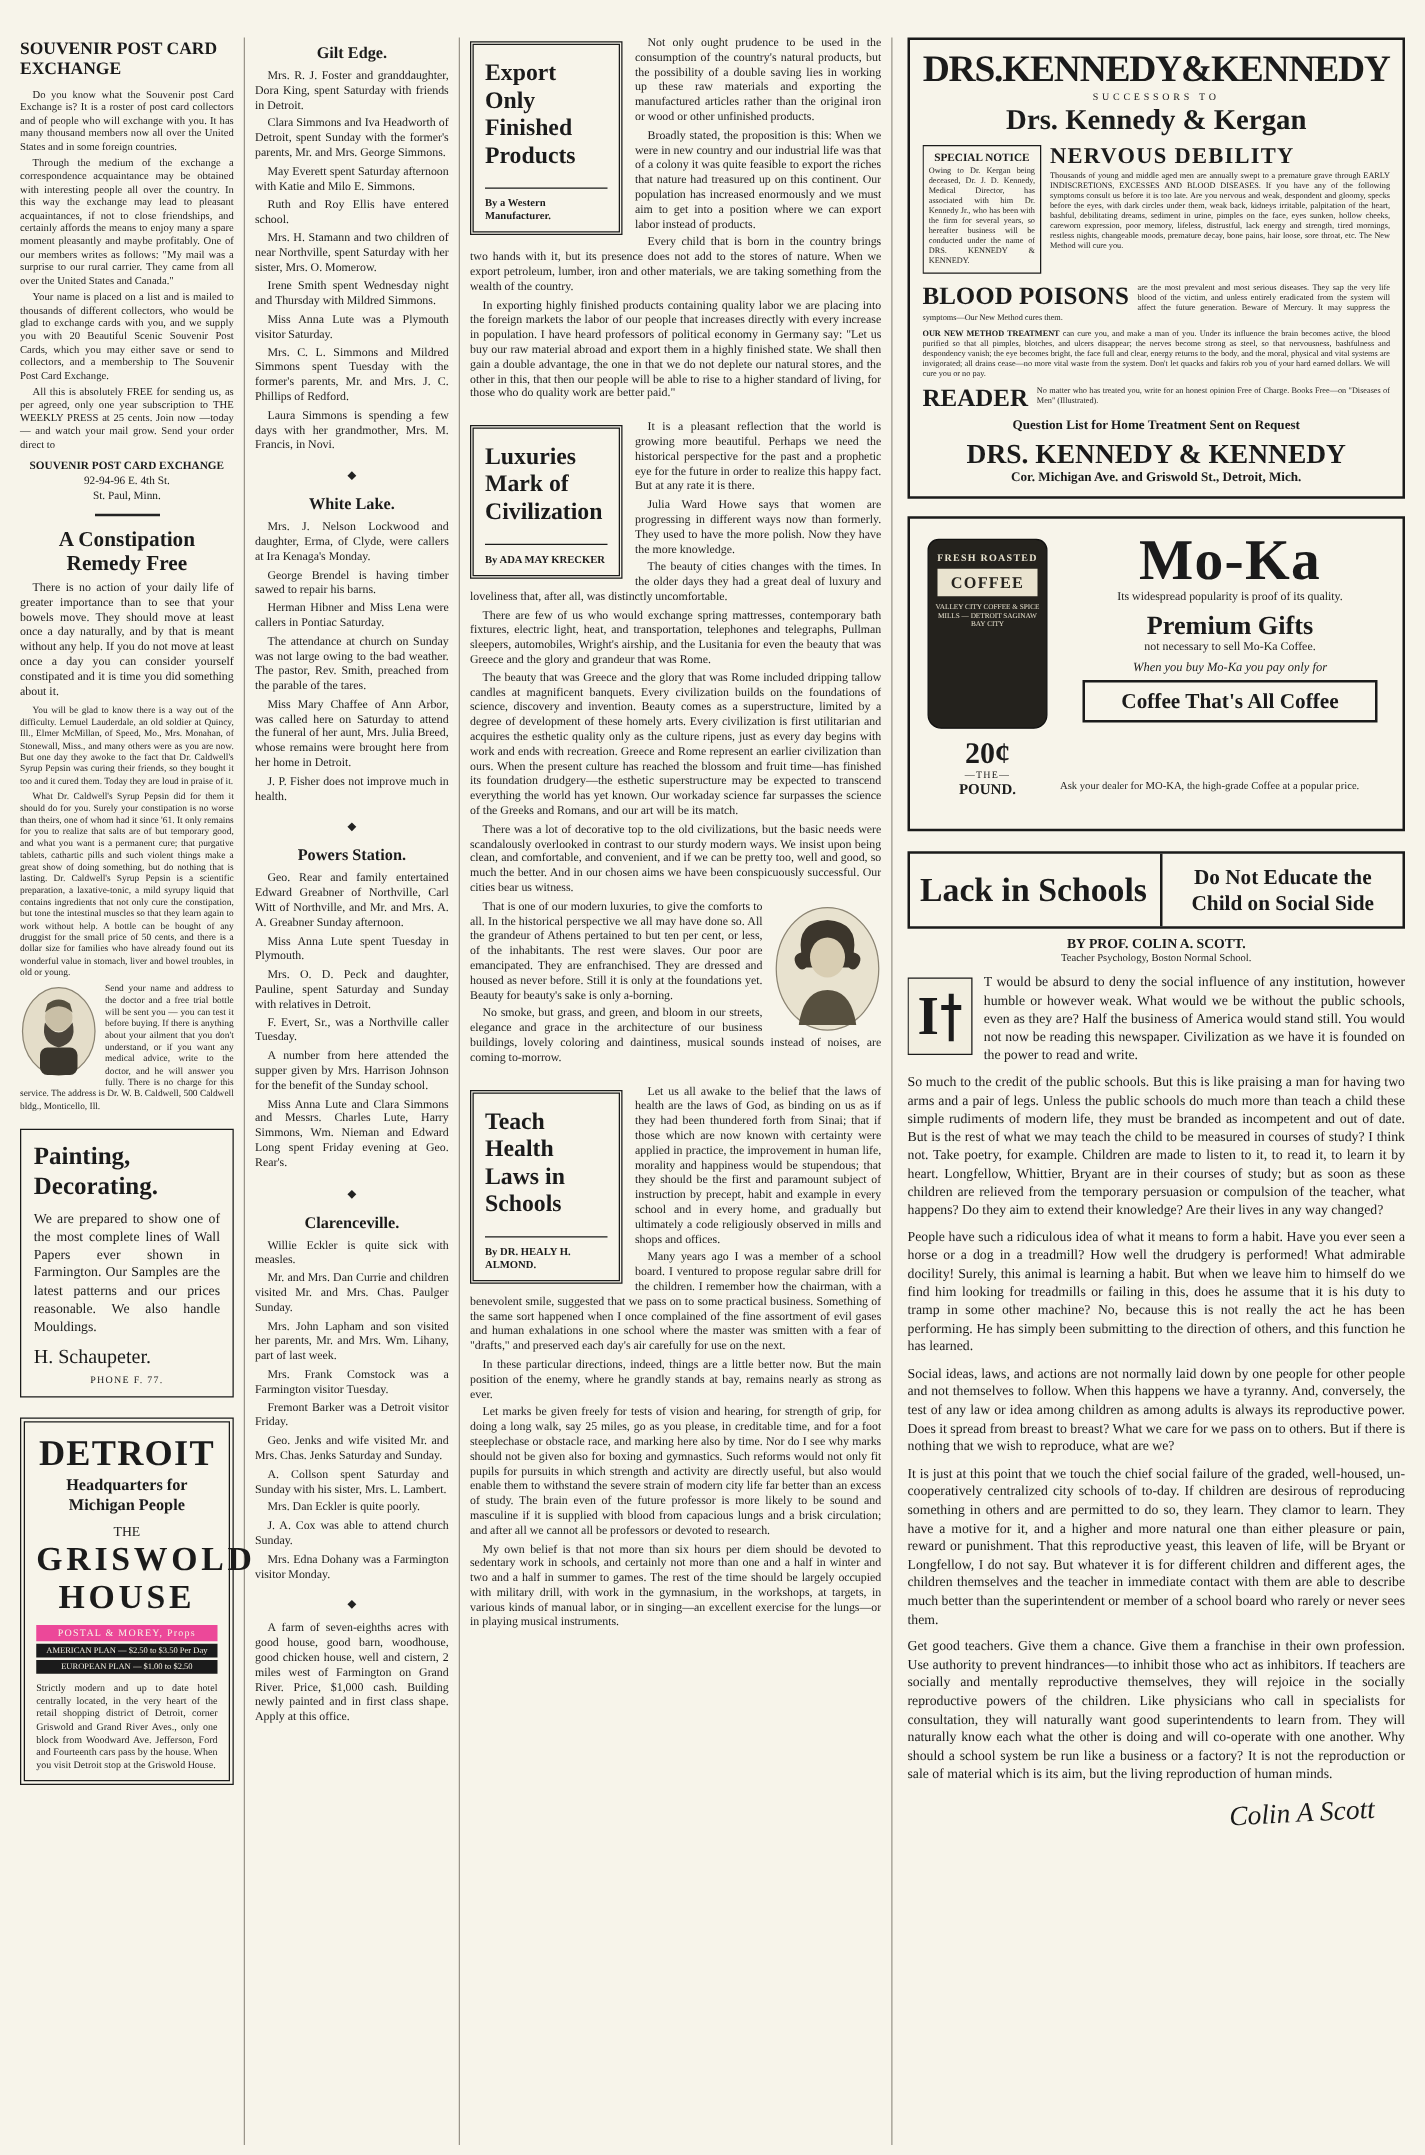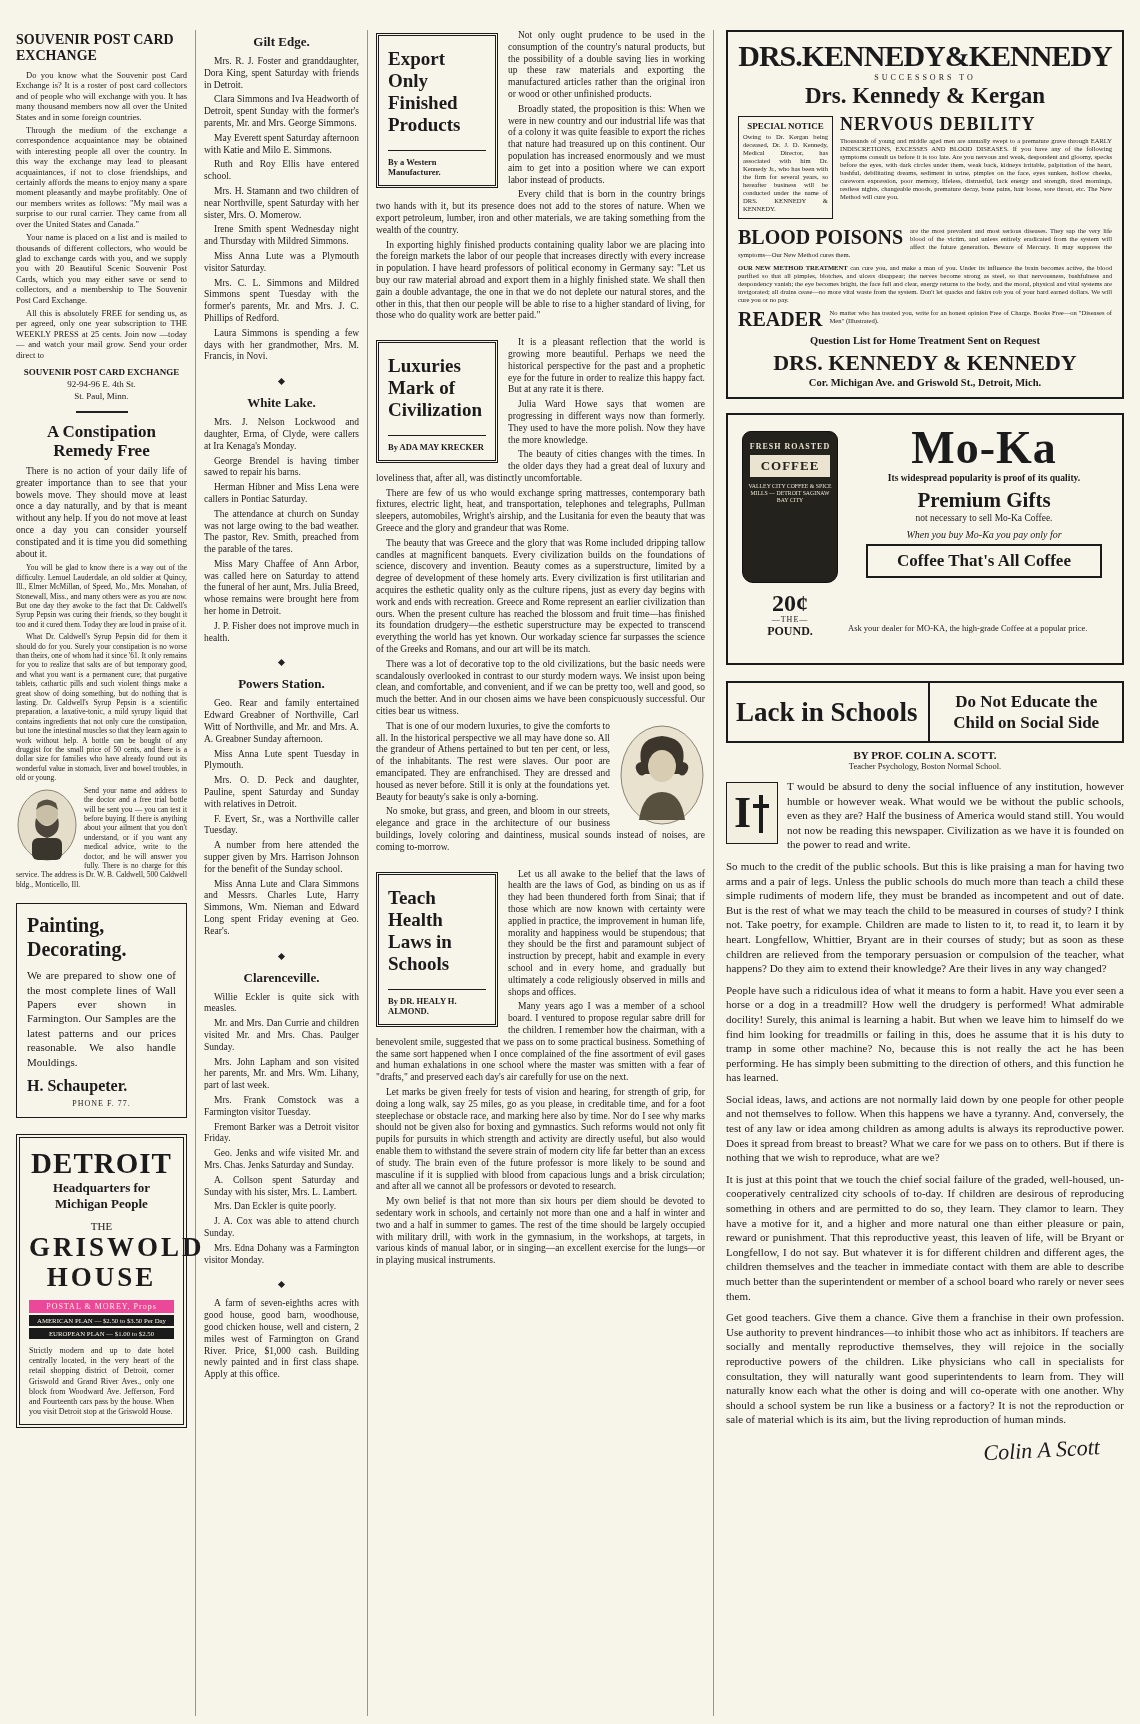--- a/index.html
+++ b/index.html
@@ -36,21 +36,21 @@
   .rule{ width:52px; border-top:2px solid #222; margin:9px auto; }
 
   .portrait{ shape-outside:none; }
   .portrait-man{ float:left; width:62px; height:74px; margin:2px 6px 2px 0; }
   .portrait-woman{ float:right; width:86px; height:102px; margin:3px 0 3px 9px; }
   .portrait svg{ width:100%; height:100%; display:block; }
 
   .painting{ border:1px solid #1b1b1b; padding:9px 10px; margin-top:14px; }
   .pt-title{ font-weight:bold; font-size:20px; line-height:24px; }
   .pt-body{ font-size:11px; line-height:14.4px; margin-top:7px; text-align:justify; }
-  .pt-name{ font-weight:bold; font-size:16px; margin-top:8px; }
+  .pt-name{ font-weight:normal; font-size:16px; margin-top:8px; }
   .pt-phone{ font-size:8px; letter-spacing:1px; text-align:center; margin-top:4px; }
 
   .griswold{ border:4px double #1b1b1b; padding:9px 9px 7px; margin-top:16px; }
   .gr-city{ font-weight:bold; font-size:29px; text-align:center; letter-spacing:1px; }
   .gr-tag{ font-weight:bold; font-size:13px; text-align:center; line-height:16px; }
   .gr-the{ font-size:11px; text-align:center; margin-top:8px; }
   .gr-name{ font-weight:bold; font-size:27px; text-align:center; letter-spacing:3px; line-height:30px; }
   .gr-props{ background:#ec4899; color:#f5f1e4; font-size:8px; text-align:center; padding:2px 0; margin:8px 0 2px; letter-spacing:1px; }
   .gr-plan{ background:#1b1b1b; color:#f5f1e4; font-size:6.8px; text-align:center; padding:2px 0; margin-bottom:2px; }
   .gr-body{ font-size:8px; line-height:10.2px; text-align:justify; margin-top:7px; }
@@ -82,21 +82,21 @@
 
   .moka{ border:2px solid #1b1b1b; padding:10px; margin-bottom:16px; position:relative; height:252px; }
   .moka-can{ position:absolute; left:14px; top:16px; width:96px; height:152px; background:#24221d;
              border-radius:9px 9px 11px 11px; border:1px solid #111; padding-top:10px; }
   .can-arc{ color:#e9e3cf; font-size:8px; font-weight:bold; text-align:center; letter-spacing:1px; }
   .can-label{ background:#e9e3cf; color:#24221d; margin:4px 7px; padding:3px 2px; text-align:center; }
   .can-label .big{ font-weight:bold; font-size:13px; letter-spacing:1px; }
   .can-maker{ color:#e9e3cf; font-size:5.8px; text-align:center; line-height:7px; padding:2px 4px 0; }
   .moka-right{ margin-left:118px; }
   .moka-brand{ font-weight:bold; font-size:46px; line-height:46px; text-align:center; letter-spacing:1px; }
-  .moka-pop{ font-size:9.5px; text-align:center; margin-top:2px; font-weight:bold; }
+  .moka-pop{ font-size:9.5px; text-align:center; margin-top:2px; font-weight:normal; }
   .moka-premium{ font-weight:bold; font-size:21px; text-align:center; margin-top:5px; }
   .moka-premium-sub{ font-size:9.5px; text-align:center; }
   .moka-when{ font-size:10px; text-align:center; margin-top:6px; font-style:italic; }
   .moka-slogan{ border:2px solid #1b1b1b; font-weight:bold; font-size:17px; text-align:center; padding:5px 4px; margin:4px 10px 0; }
   .moka-price{ position:absolute; left:26px; top:176px; width:72px; text-align:center; }
   .price-big{ font-weight:bold; font-size:24px; line-height:24px; }
   .price-mid{ font-size:8px; letter-spacing:1px; }
   .price-unit{ font-weight:bold; font-size:12px; }
   .moka-dealer{ position:absolute; left:120px; top:208px; right:12px; font-size:8.5px; line-height:10.5px; }
 
@@ -295,20 +295,21 @@
     </article>
 
     <article class="feature">
       <aside class="feature-box">
         <div class="fbox-title">Teach Health Laws in Schools</div>
         <div class="fbox-byline">By DR. HEALY H. ALMOND.</div>
       </aside>
       <div class="fs95 just">
           <p class="para indent">Let us all awake to the belief that the laws of health are the laws of God, as binding on us as if they had been thundered forth from Sinai; that if those which are now known with certainty were applied in practice, the improvement in human life, morality and happiness would be stupendous; that they should be the first and paramount subject of instruction by precept, habit and example in every school and in every home, and gradually but ultimately a code religiously observed in mills and shops and offices.</p>
           <p class="para indent">Many years ago I was a member of a school board. I ventured to propose regular sabre drill for the children. I remember how the chairman, with a benevolent smile, suggested that we pass on to some practical business. Something of the same sort happened when I once complained of the fine assortment of evil gases and human exhalations in one school where the master was smitten with a fear of "drafts," and preserved each day's air carefully for use on the next.</p>
+          <p class="para indent">In these particular directions, indeed, things are a little better now. But the main position of the enemy, where he grandly stands at bay, remains nearly as strong as ever.</p>
           <p class="para indent">Let marks be given freely for tests of vision and hearing, for strength of grip, for doing a long walk, say 25 miles, go as you please, in creditable time, and for a foot steeplechase or obstacle race, and marking here also by time. Nor do I see why marks should not be given also for boxing and gymnastics. Such reforms would not only fit pupils for pursuits in which strength and activity are directly useful, but also would enable them to withstand the severe strain of modern city life far better than an excess of study. The brain even of the future professor is more likely to be sound and masculine if it is supplied with blood from capacious lungs and a brisk circulation; and after all we cannot all be professors or devoted to research.</p>
           <p class="para indent">My own belief is that not more than six hours per diem should be devoted to sedentary work in schools, and certainly not more than one and a half in winter and two and a half in summer to games. The rest of the time should be largely occupied with military drill, with work in the gymnasium, in the workshops, at targets, in various kinds of manual labor, or in singing—an excellent exercise for the lungs—or in playing musical instruments.</p>
         </div>
     </article>
   </div>
 
   <div class="col col4">
     <section class="kennedy">
       <div class="kn-header">DRS.KENNEDY&amp;KENNEDY</div>
       <div class="kn-successors">SUCCESSORS TO</div>

